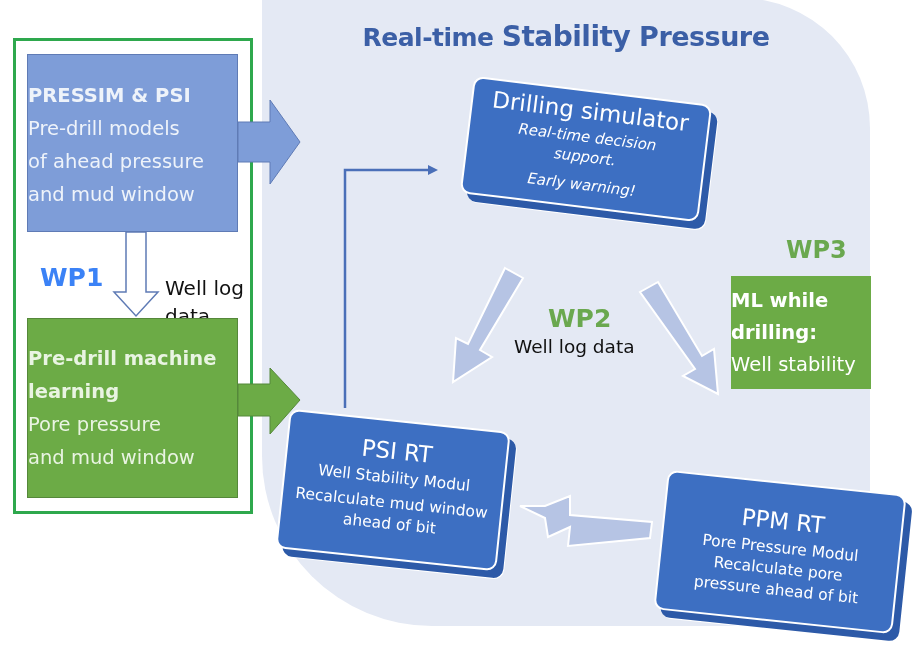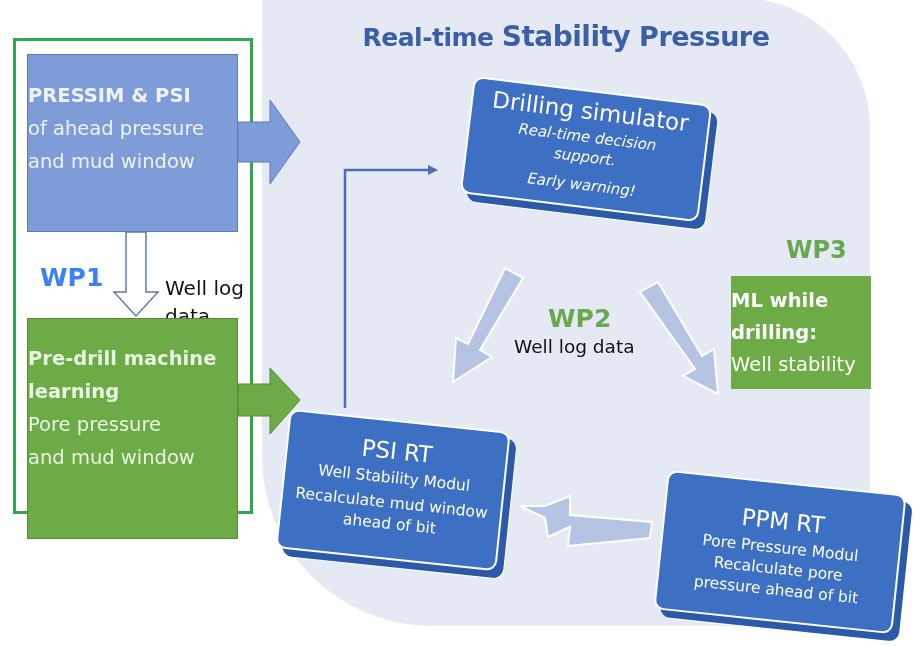--- a/index.html
+++ b/index.html
@@ -3,21 +3,21 @@
 <meta charset="utf-8">
 <style>
   html,body{margin:0;padding:0;background:#ffffff;}
   body{width:920px;height:646px;position:relative;overflow:hidden;font-family:"DejaVu Sans",sans-serif;}
   .abs{position:absolute;}
   #bg-panel{left:262px;top:-2px;width:608px;height:628px;background:#e4e9f4;border-radius:0 130px 0 170px;}
   #title{left:262px;top:20px;width:608px;text-align:center;color:#3b5fa6;font-size:27px;font-weight:bold;letter-spacing:-0.5px;}
   #wp1-frame{left:13px;top:38px;width:240px;height:476px;border:3px solid #2ea84d;box-sizing:border-box;background:#ffffff;}
   .box{box-sizing:border-box;text-align:left;color:#eef3fa;}
   #pressim{left:27px;top:54px;width:211px;height:178px;background:#7e9dd8;border:1px solid #5f7bb5;padding-top:24px;font-size:19.5px;line-height:33px;}
-  #predrill{left:27px;top:318px;width:211px;height:221px;background:#6cab46;border:1px solid #55883a;padding-top:23px;font-size:19.5px;line-height:33px;color:#e9f4e2;}
+  #predrill{left:27px;top:318px;width:211px;height:180px;background:#6cab46;border:1px solid #55883a;padding-top:23px;font-size:19.5px;line-height:33px;color:#e9f4e2;}
   .b{font-weight:bold;}
   #wp1{left:40px;top:263px;color:#3b82f6;font-weight:bold;font-size:25px;}
   #welllog1{left:165px;top:250px;color:#111;font-size:20px;line-height:28px;margin-top:24px;}
   #wp2{left:548px;top:304px;color:#6aa84f;font-weight:bold;font-size:25px;}
   #welllog2{left:514px;top:336px;color:#111;font-size:18.5px;}
   #wp3{left:786px;top:236px;color:#6aa84f;font-weight:bold;font-size:24px;}
   #ml-box{left:731px;top:276px;width:140px;height:113px;background:#6cab46;padding-top:9px;font-size:19.5px;line-height:32px;color:#ffffff;}
   .block3d{box-sizing:border-box;background:#3d6fc2;border:2px solid #ffffff;border-radius:10px;color:#ffffff;text-align:center;box-shadow:7px 7px 0 #2d5aa8, 8px 8px 0 #ffffff;}
   #sim{left:466px;top:90px;width:240px;height:118px;transform:rotate(7deg);padding-top:3px;}
   #sim .h{font-size:23px;line-height:32px;}
@@ -53,20 +53,21 @@
   <g>
     <polygon points="640,292 658,282 702,356 714,349 718,394 683,376 695,369" fill="#b6c4e4" stroke="#ffffff" stroke-width="2"></polygon>
   </g>
   <g>
     <polygon points="570,515 570,496 545,506 520,506 545,518 548,537 570,527 568,546 650,538 652,522" fill="#b6c4e4" stroke="#ffffff" stroke-width="2"></polygon>
   </g>
 </svg>
 
 <div id="pressim" class="abs box">
   <div class="b">PRESSIM &amp; PSI</div>
+  <div>Pre-drill models</div>
   <div>of ahead pressure</div>
   <div>and mud window</div>
 </div>
 
 <div id="wp1" class="abs">WP1</div>
 <div id="welllog1" class="abs">
   <div>Well log</div>
   <div>data</div>
 </div>
 

